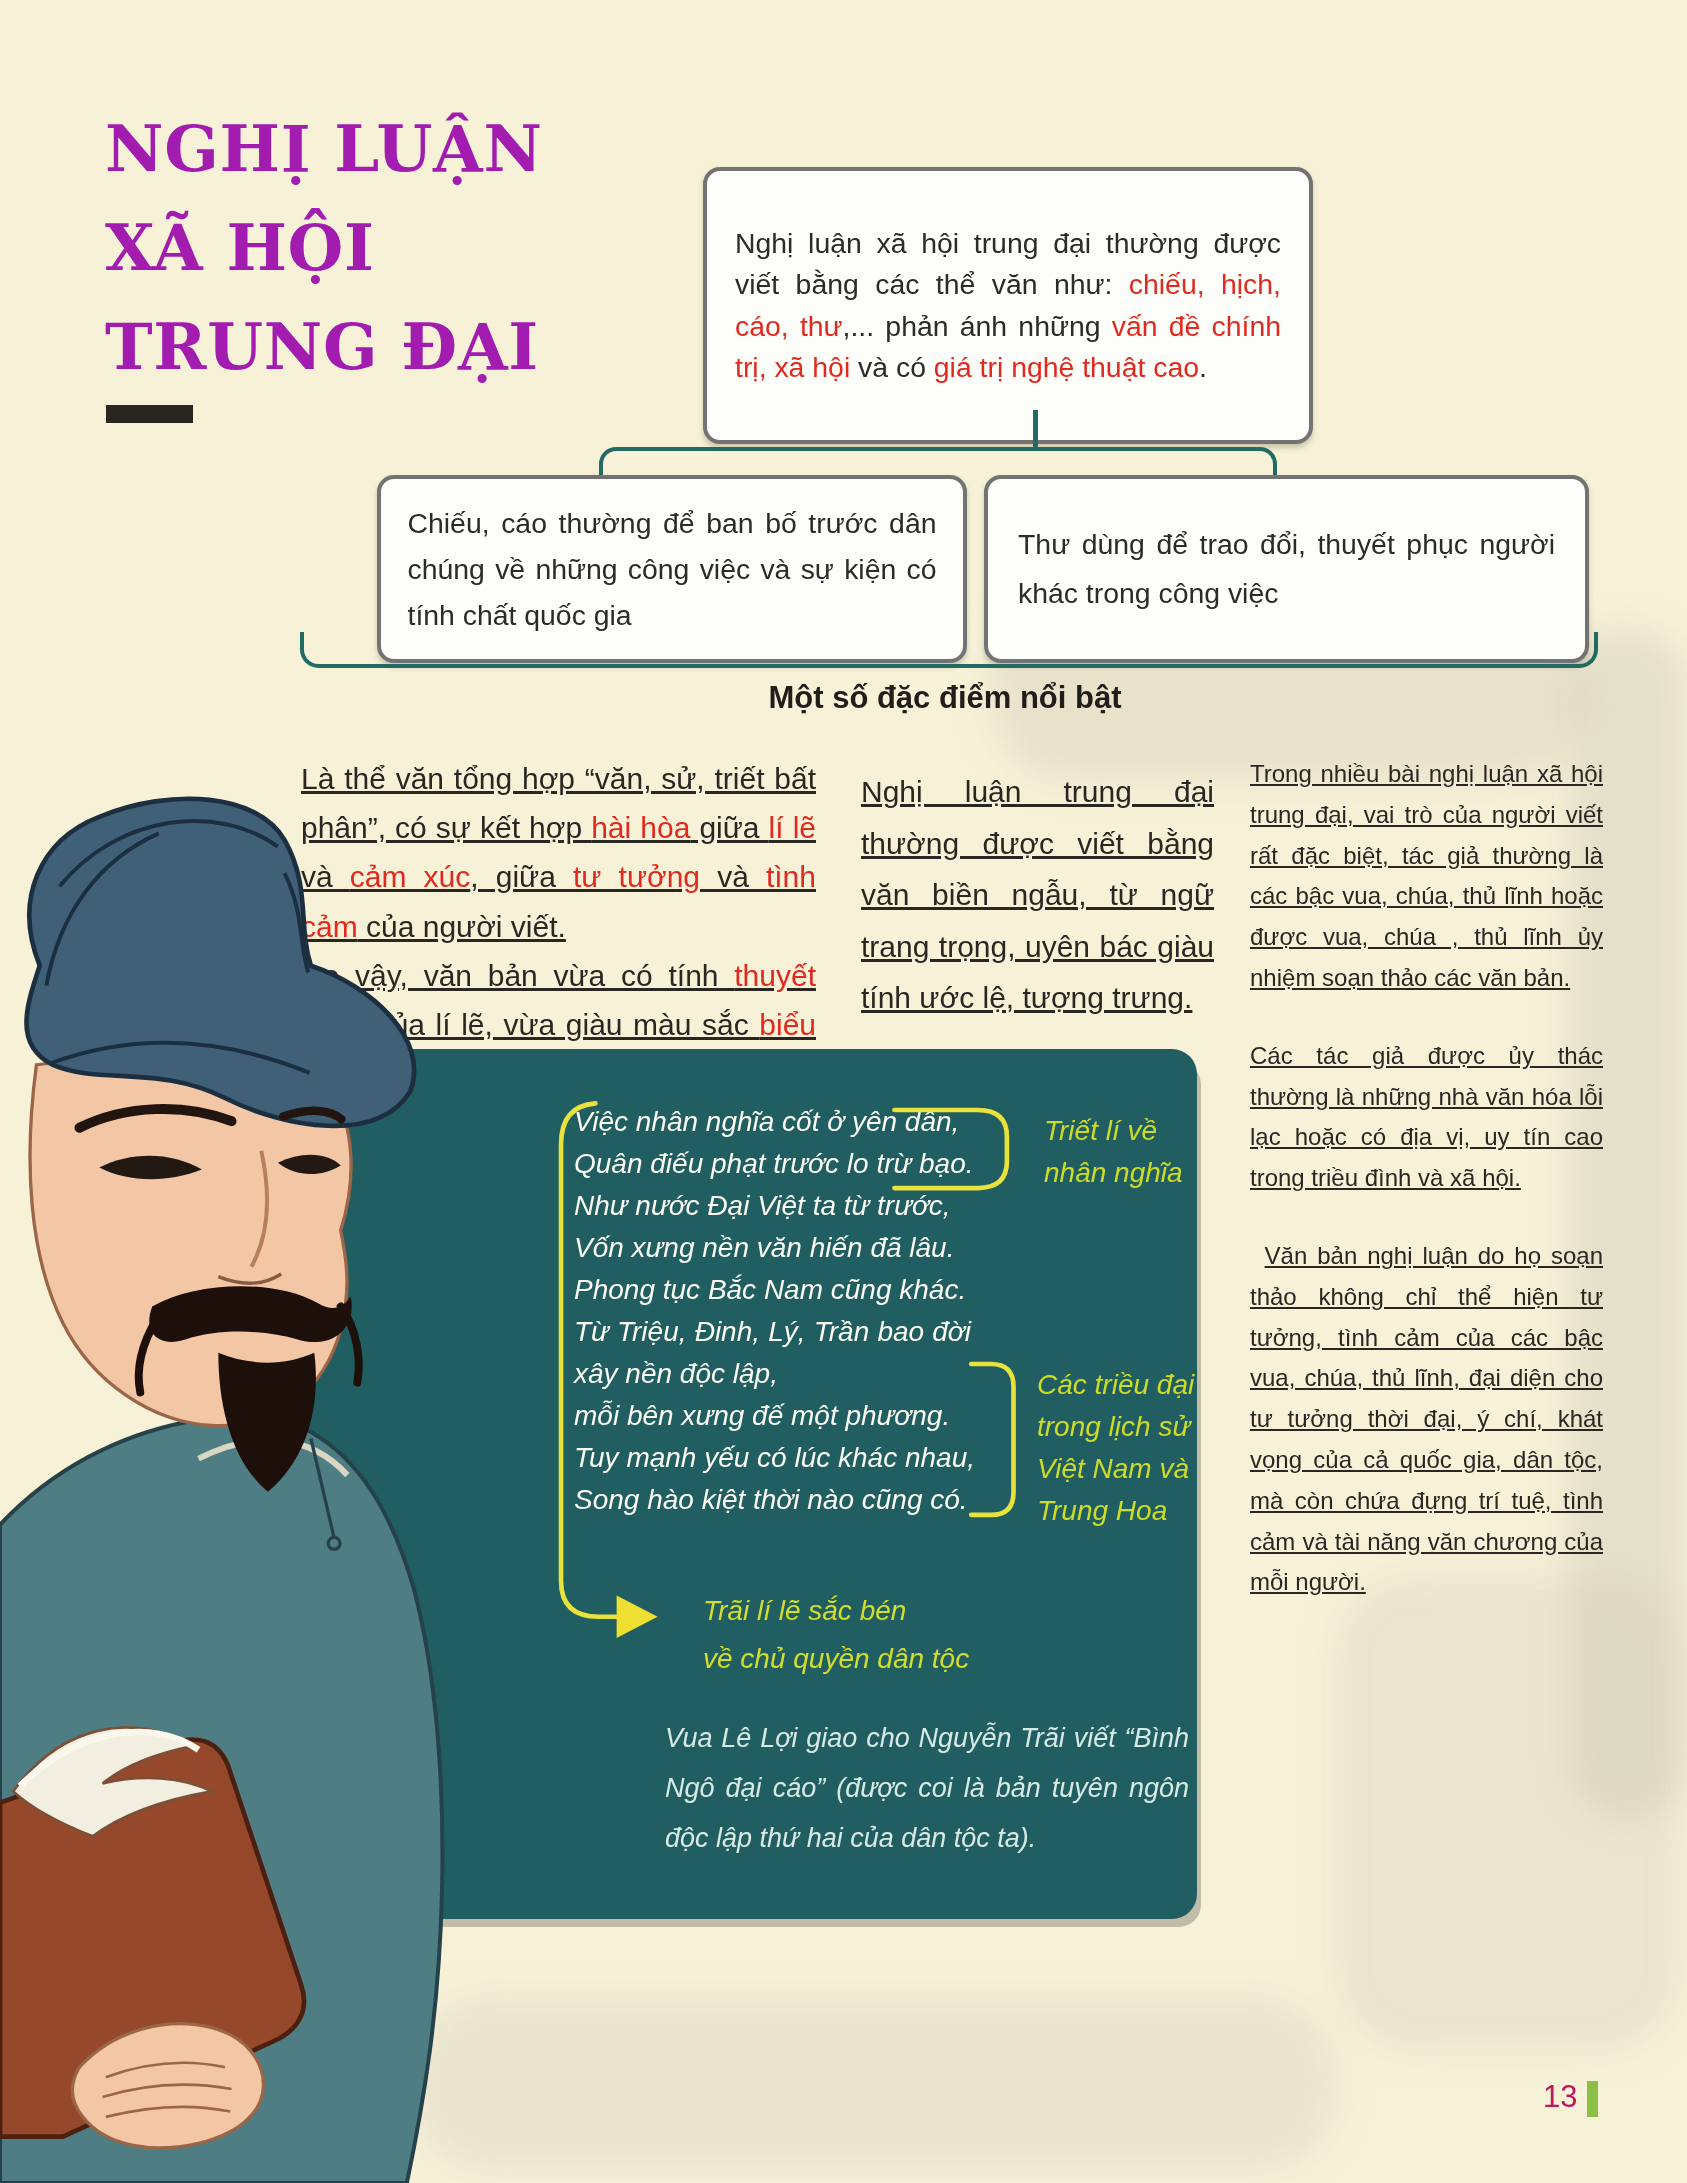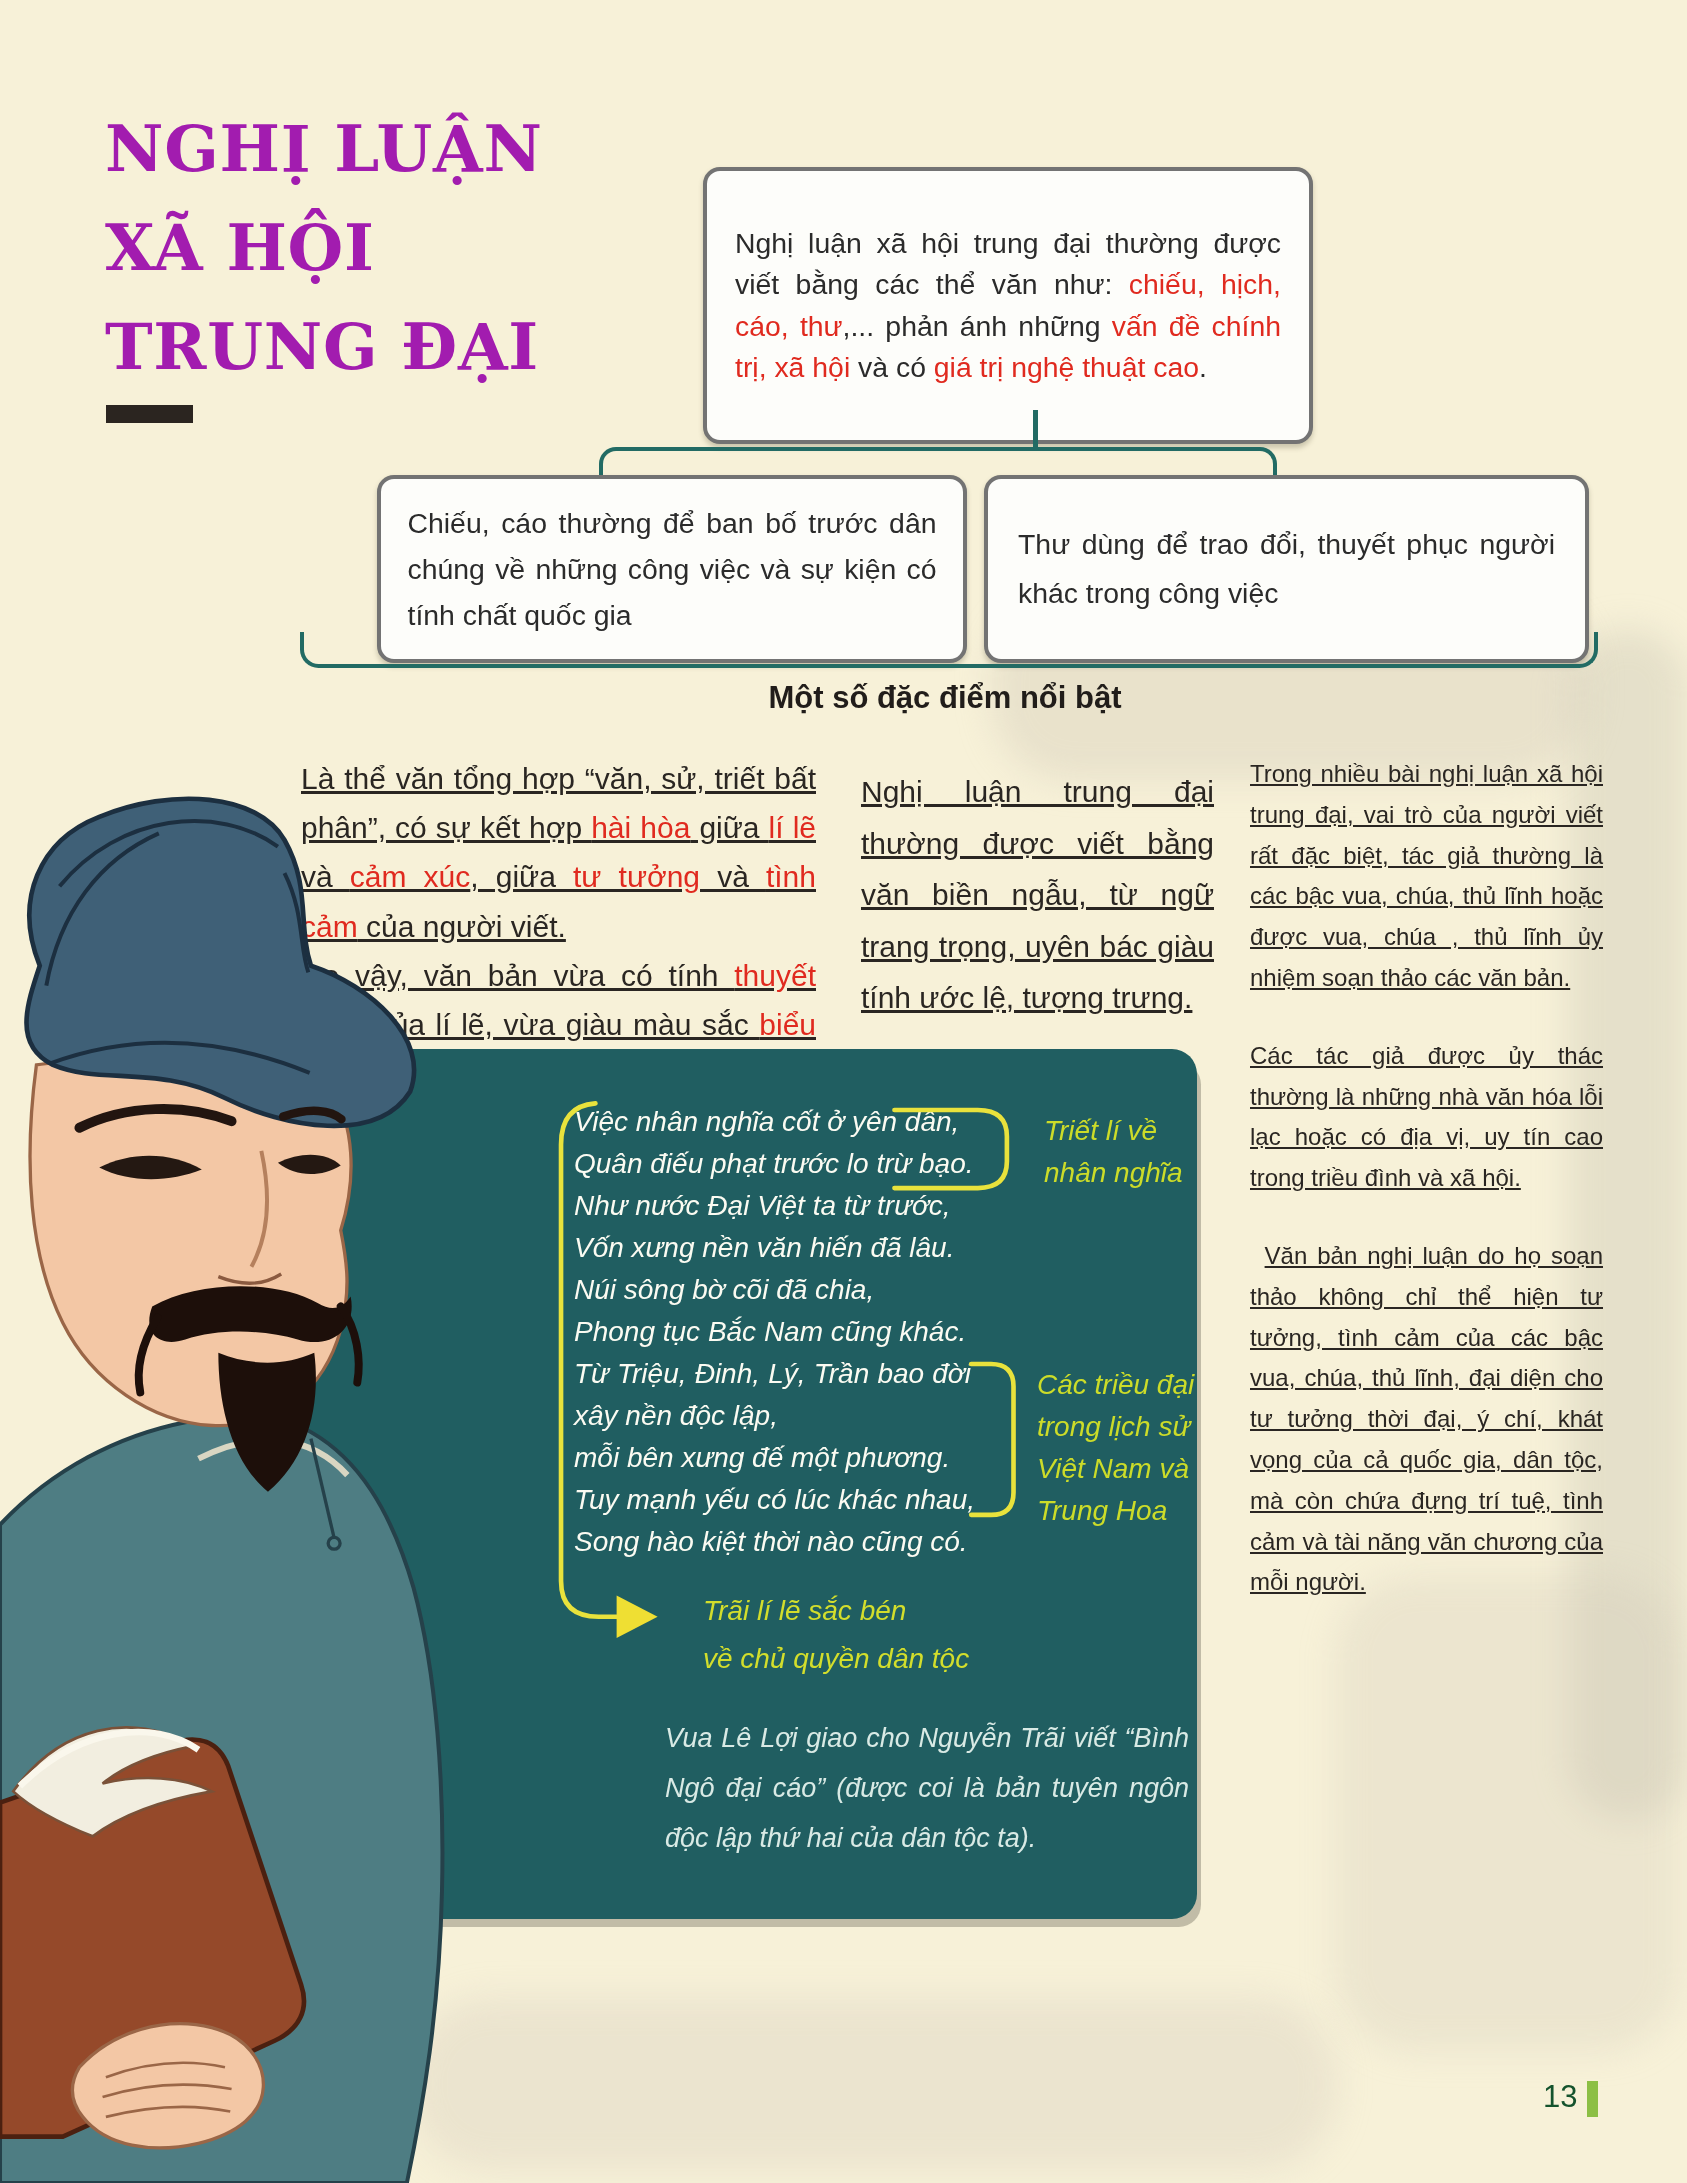--- a/index.html
+++ b/index.html
@@ -75,21 +75,21 @@
   #annot2{left:1037px;top:1364px;line-height:42px;}
   #annot3{left:703px;top:1587px;line-height:48px;color:#d3de2c;}
   .caption{
     position:absolute;left:665px;top:1714px;width:524px;z-index:2;
     font-style:italic;font-size:27px;line-height:1.85;color:#d9eae5;text-align:justify;
   }
   svg.overlay{position:absolute;left:0;top:0;z-index:2;pointer-events:none;}
   
   .scholar{position:absolute;left:0;top:754px;width:569px;height:1429px;z-index:3;}
   
-  .page-num{position:absolute;left:1543px;top:2079px;font-size:31px;color:#14532d;text-align:right;}
+  .page-num{position:absolute;left:1543px;top:2079px;font-size:31px;color:#be185d;text-align:right;}
   .page-marker{position:absolute;left:1587px;top:2081px;width:11.2px;height:36px;background:#8cbf45;}
 </style>
 </head>
 <body>
 
 <div class="wash" style="left:1568px;top:629px;width:119px;height:1191px;background:rgba(190,185,168,.30);"></div>
 <div class="wash" style="left:992px;top:595px;width:595px;height:185px;background:rgba(206,199,180,.35);"></div>
 <div class="wash" style="left:1336px;top:1575px;width:344px;height:476px;background:rgba(202,196,178,.25);"></div>
 <div class="wash" style="left:410px;top:1998px;width:926px;height:172px;background:rgba(208,200,184,.30);"></div>
 
@@ -130,21 +130,20 @@
   <p class="indent">Văn bản nghị luận do họ soạn thảo không chỉ thể hiện tư tưởng, tình cảm của các bậc vua, chúa, thủ lĩnh, đại diện cho tư tưởng thời đại, ý chí, khát vọng của cả quốc gia, dân tộc, mà còn chứa đựng trí tuệ, tình cảm và tài năng văn chương của mỗi người.</p>
 </div>
 
 <div class="teal-panel"></div>
 
 <div class="poem">
   <div class="poem-line">Việc nhân nghĩa cốt ở yên dân,</div>
   <div class="poem-line">Quân điếu phạt trước lo trừ bạo.</div>
   <div class="poem-line">Như nước Đại Việt ta từ trước,</div>
   <div class="poem-line">Vốn xưng nền văn hiến đã lâu.</div>
-  <div class="poem-line">Núi sông bờ cõi đã chia,</div>
   <div class="poem-line">Phong tục Bắc Nam cũng khác.</div>
   <div class="poem-line stretch">Từ Triệu, Đinh, Lý, Trần bao đời</div>
   <div class="poem-line">xây nền độc lập,</div>
   <div class="poem-line">mỗi bên xưng đế một phương.</div>
   <div class="poem-line">Tuy mạnh yếu có lúc khác nhau,</div>
   <div class="poem-line">Song hào kiệt thời nào cũng có.</div>
 </div>
 
 <svg class="overlay" width="1687" height="2183" viewBox="0 0 2550 3300">
   <g stroke="#e9e23c" stroke-width="7" fill="none" stroke-linecap="round">

